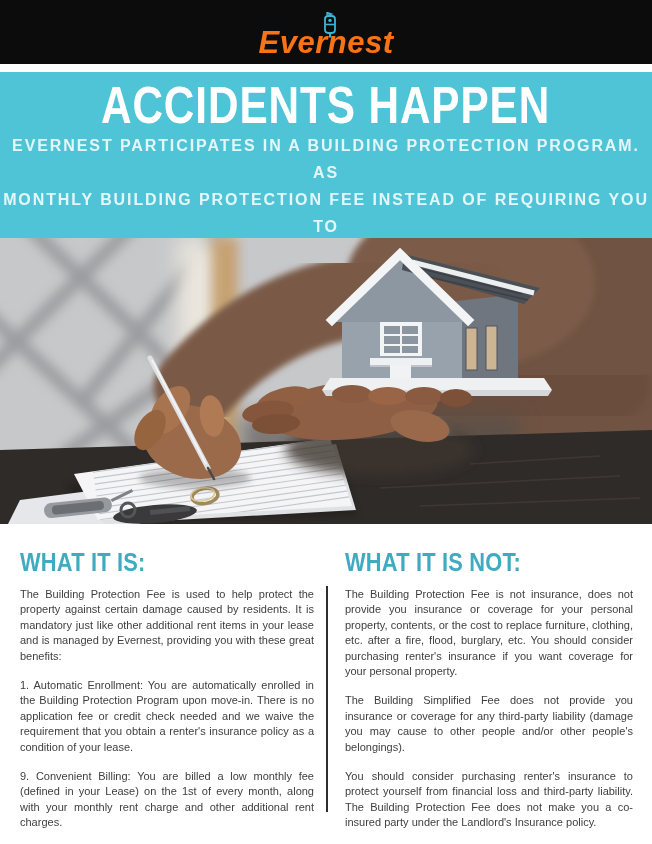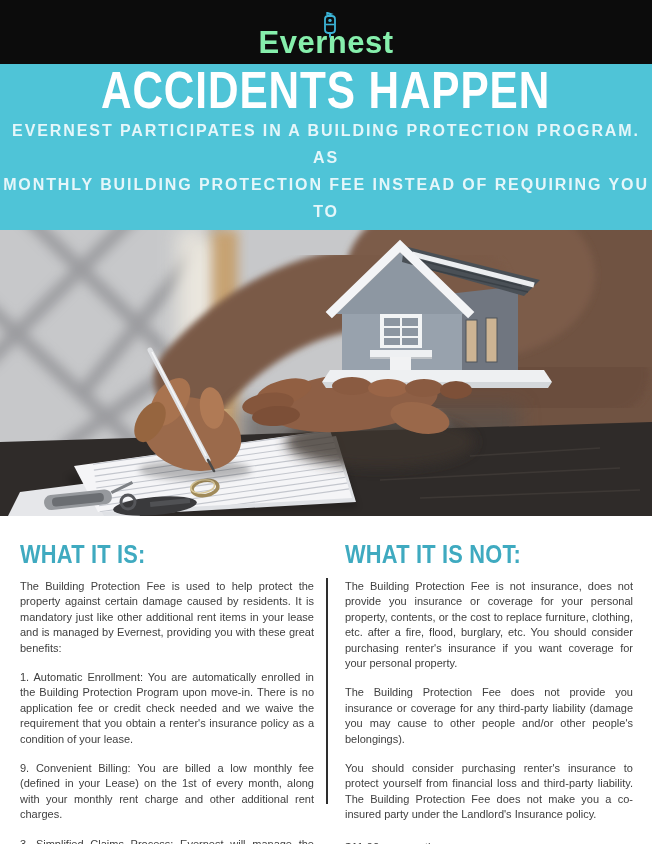--- a/index.html
+++ b/index.html
@@ -7,25 +7,25 @@
     width:652px;height:844px;margin:0 auto;background:#ffffff;
     font-family:"Liberation Sans",sans-serif;position:relative;overflow:hidden;
   }
   
   .header{
     height:64px;background:#0c0c0c;display:flex;justify-content:center;
     align-items:flex-end;padding-bottom:6px;box-sizing:border-box;
   }
   .logo{position:relative;display:inline-block;line-height:1;}
   .logo-text{
-    font-size:31px;font-weight:700;color:#86efac;letter-spacing:0.5px;
+    font-size:31px;font-weight:700;color:#f97316;letter-spacing:0.5px;font-style:italic;
   }
   .logo-icon{position:absolute;top:-15px;left:63px;}
   
-  .hero{height:166px;background:#4fc4d7;overflow:hidden;text-align:center;box-sizing:border-box;}
+  .hero{height:166px;background:#4fc4d7;overflow:hidden;text-align:center;box-sizing:border-box;padding-top:7px;margin-top:8px;}
   .hero-title{
     margin:0;color:#ffffff;font-size:47px;font-weight:800;letter-spacing:1px;
     line-height:48px;display:inline-block;transform:scale(0.9,1.1);transform-origin:center top;
     white-space:nowrap;
   }
   .hero-subtitle{margin-top:5px;}
   .hero-subtitle .sub-line{
     display:block;color:#f2fbfd;font-size:16px;letter-spacing:1.9px;
     line-height:27px;font-weight:700;opacity:.92;
   }
@@ -230,19 +230,19 @@
       <p class="body-p">1. Automatic Enrollment: You are automatically enrolled in the Building Protection Program upon move-in. There is no application fee or credit check needed and we waive the requirement that you obtain a renter's insurance policy as a condition of your lease.</p>
       <p class="body-p">9. Convenient Billing: You are billed a low monthly fee (defined in your Lease) on the 1st of every month, along with your monthly rent charge and other additional rent charges.</p>
       <p class="body-p">3. Simplified Claims Process: Evernest will manage the claims process when damage is caused to the property. All you need to do is contact your property manager immediately when an incident occurs, providing a detailed description of the incident along with photos. Then work with your property manager to schedule necessary inspections.</p>
     </div>
 
     <div class="divider"></div>
 
     <div class="col col-right">
       <h2 class="col-heading">WHAT IT IS NOT:</h2>
       <p class="body-p">The Building Protection Fee is not insurance, does not provide you insurance or coverage for your personal property, contents, or the cost to replace furniture, clothing, etc. after a fire, flood, burglary, etc. You should consider purchasing renter's insurance if you want coverage for your personal property.</p>
-      <p class="body-p"><span>The Building Protection Fee </span><span class="em">does not</span><span> provide you insurance or coverage for any third-party liability (damage you may cause to other people and/or other people's belongings).</span></p>
+      <p class="body-p"><span>The Building Simplified Fee </span><span class="em">does not</span><span> provide you insurance or coverage for any third-party liability (damage you may cause to other people and/or other people's belongings).</span></p>
       <p class="body-p">You should consider purchasing renter's insurance to protect yourself from financial loss and third-party liability. The Building Protection Fee does not make you a co-insured party under the Landlord's Insurance policy.</p>
       <p class="price-line">$11.00 per month</p>
     </div>
 
   </main>
 </div>
 
 </body></html>

